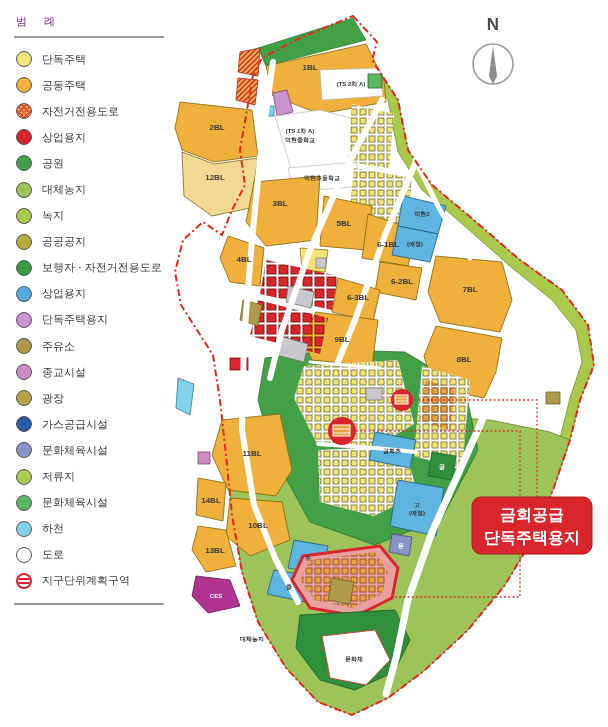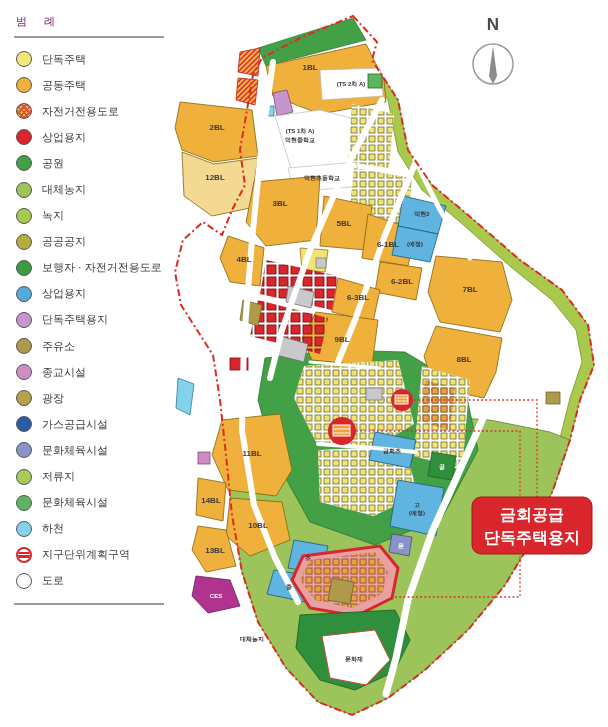--- a/index.html
+++ b/index.html
@@ -111,26 +111,26 @@
       </div>
       <div class="legend-item">
         <span class="swatch" style="background: rgb(92, 182, 97);"></span>
         <span class="legend-label">문화체육시설</span>
       </div>
       <div class="legend-item">
         <span class="swatch" style="background: rgb(130, 210, 236);"></span>
         <span class="legend-label">하천</span>
       </div>
       <div class="legend-item">
+        <span class="swatch swatch--road"></span>
+        <span class="legend-label">도로</span>
+      </div>
+      <div class="legend-item">
         <span class="swatch swatch--boundary"></span>
         <span class="legend-label">지구단위계획구역</span>
-      </div>
-      <div class="legend-item">
-        <span class="swatch swatch--road"></span>
-        <span class="legend-label">도로</span>
       </div>
     </div>
   <hr class="legend-rule legend-rule--bottom">
 </div>
 
 <div class="map-wrap">
 <svg viewBox="0 0 438 727" width="438" height="727">
   <defs>
     <pattern id="hy" width="9" height="9" patternUnits="userSpaceOnUse">
       <rect x="1" y="1" width="6" height="6" fill="#f2e474" stroke="#6b6b2a" stroke-width="0.8"></rect>

